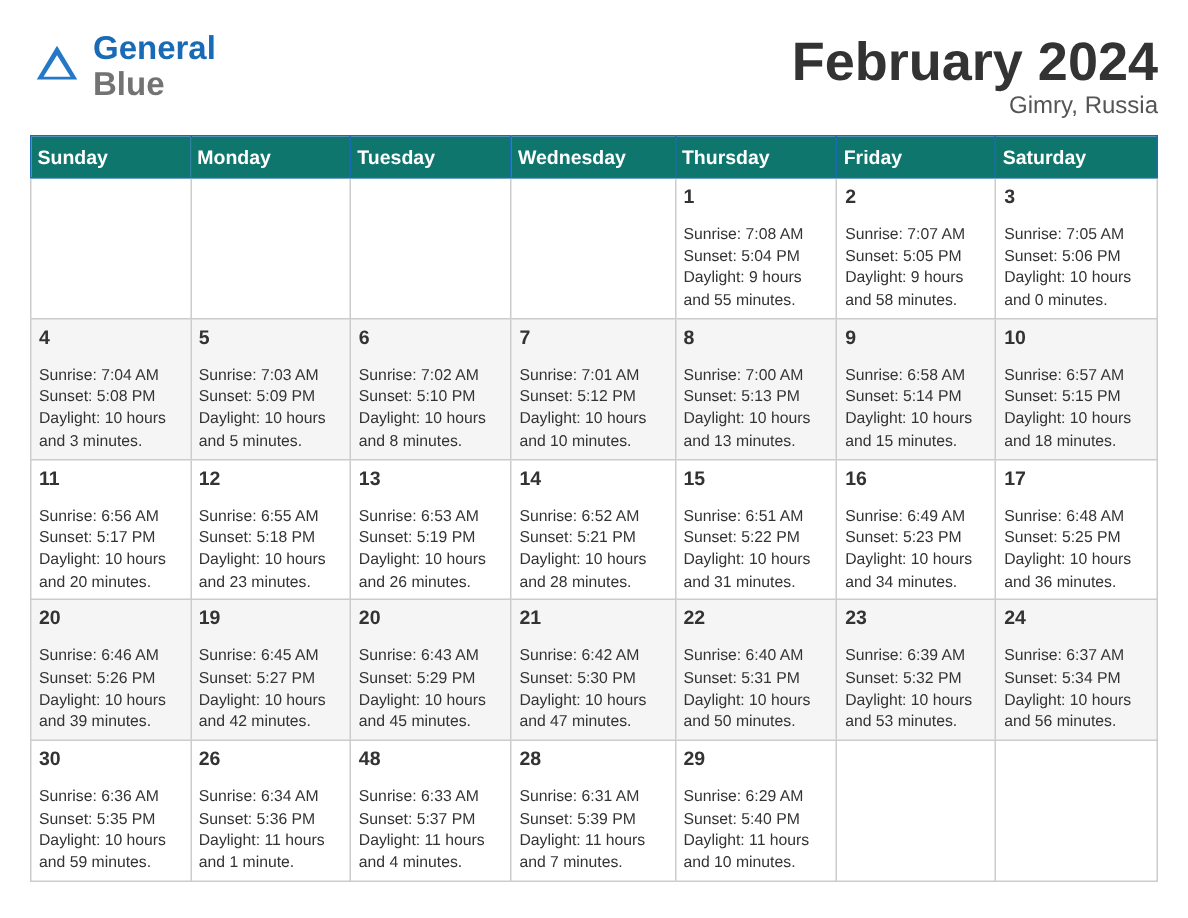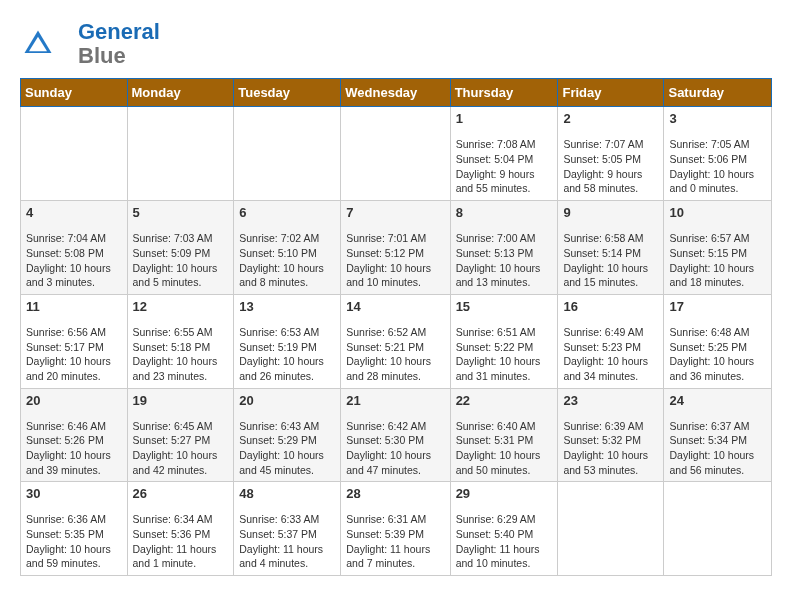--- a/index.html
+++ b/index.html
@@ -12,21 +12,21 @@
     }
     .header-section {
       display: flex;
       justify-content: space-between;
       align-items: flex-start;
       margin-bottom: 10px;
     }
     .logo {
       display: flex;
       align-items: center;
-      gap: 22px;
+      gap: 6px;
     }
     .logo-text {
       font-size: 22px;
       font-weight: bold;
       color: #333;
       line-height: 1.1;
     }
     .logo-text span {
       color: #1a6bb5;
     }
@@ -45,21 +45,21 @@
     .location {
       font-size: 16px;
       color: #555;
     }
     table {
       width: 100%;
       border-collapse: collapse;
       font-size: 11px;
     }
     thead tr th {
-      background-color: #a16207;
+      background-color: #0f766e;
       color: #fff;
       padding: 6px 4px;
       text-align: left;
       font-size: 13px;
       font-weight: bold;
       border: 1px solid #1a6bb5;
     }
     tbody tr td {
       border: 1px solid #ccc;
       vertical-align: top;
@@ -95,20 +95,24 @@
 <div class="header-section">
   <div class="logo">
     <svg class="logo-icon" viewBox="0 0 40 40">
       <polygon points="20,5 35,30 5,30" fill="#2479c7"></polygon>
       <polygon points="20,12 30,28 10,28" fill="#fff"></polygon>
     </svg>
     <div class="logo-text">
       <span>General</span><br>
       <span style="color:#737373">Blue</span>
     </div>
+  </div>
+  <div class="title-block">
+    <div class="month-title">February 2024</div>
+    <div class="location">Gimry, Russia</div>
   </div>
 </div>
 
 <table>
   <thead>
     <tr>
       <th>Sunday</th>
       <th>Monday</th>
       <th>Tuesday</th>
       <th>Wednesday</th>

